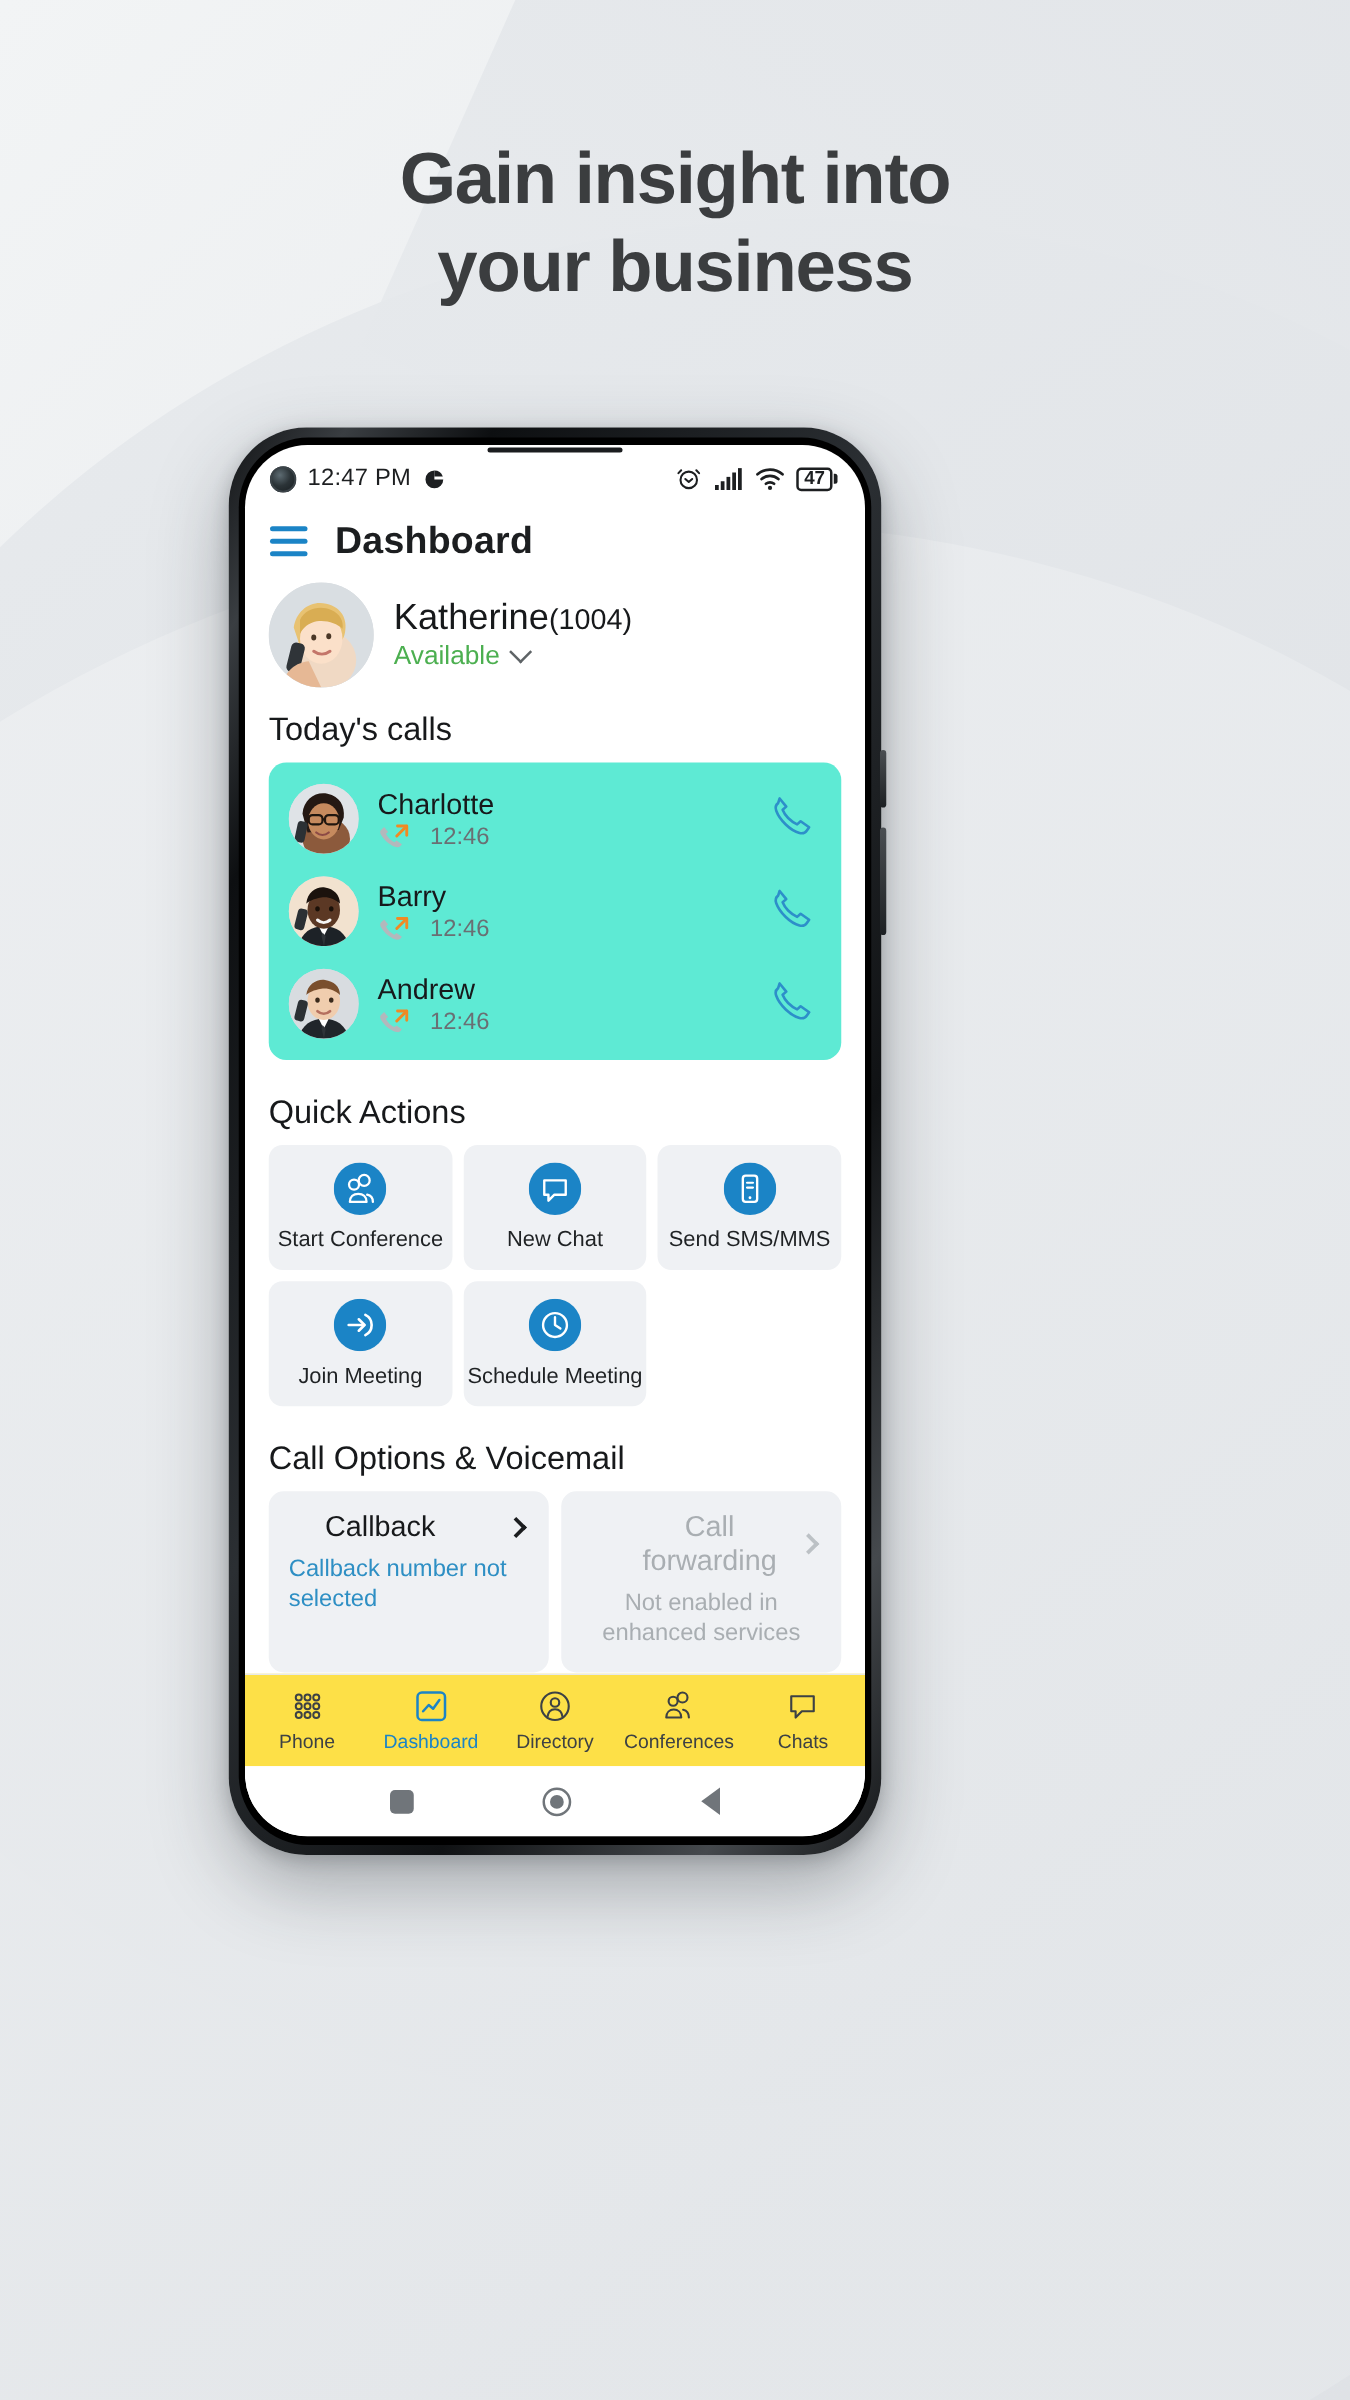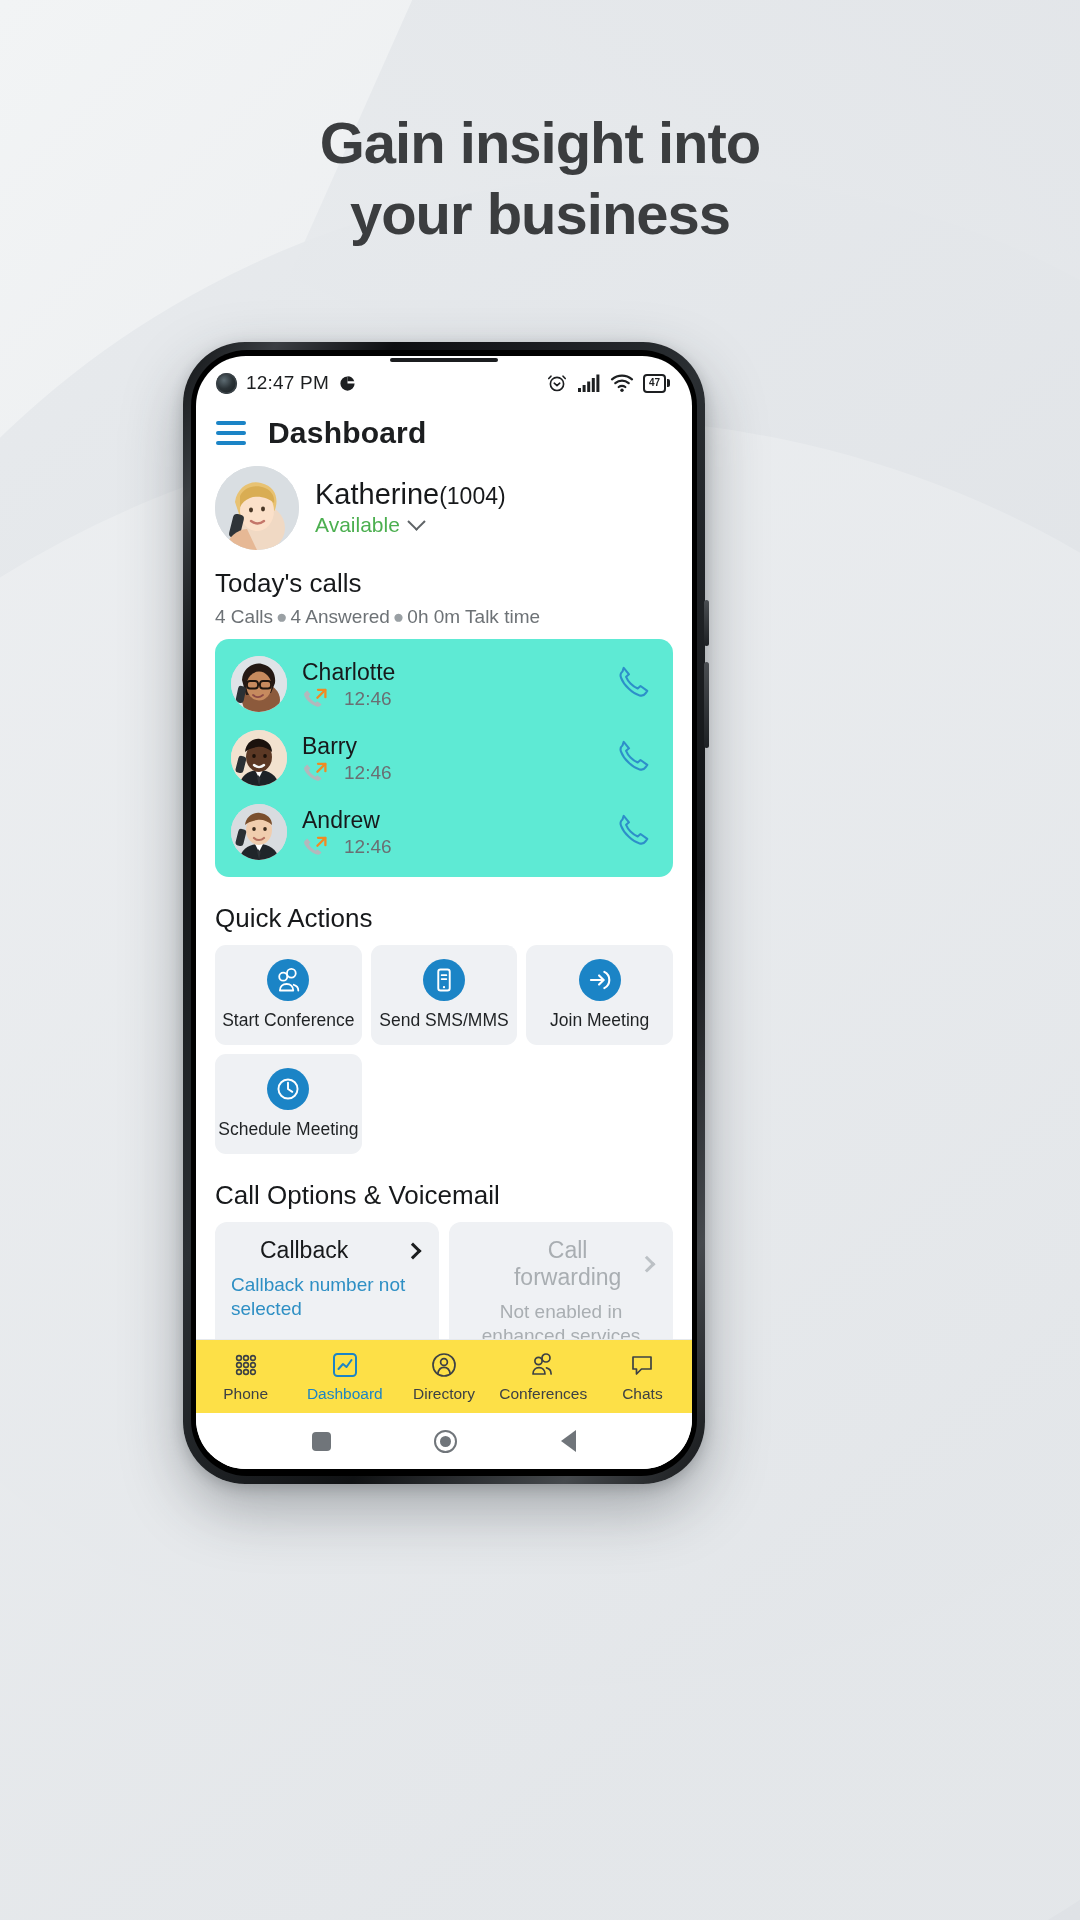--- a/index.html
+++ b/index.html
@@ -117,21 +117,21 @@
     box-shadow: 0 0 0 1.5px #3b4348 inset;
   }
   .sb-time { font-weight: 500; letter-spacing: .2px; }
   .battery {
     display: inline-flex; align-items: center;
   }
   .battery .body {
     border: 2px solid #1d1f21;
     border-radius: 4px;
     padding: 0 4px;
-    font-size: 10px;
+    font-size: 15px;
     font-weight: bold;
     line-height: 16px;
     height: 19px;
     display: flex; align-items: center;
   }
   .battery .cap {
     width: 3px; height: 8px; background: #1d1f21;
     border-radius: 0 2px 2px 0; margin-left: 1px;
   }
 
@@ -372,23 +372,20 @@
               <span>Katherine</span><span class="ext">(1004)</span>
             </div>
             <div class="profile-status">
               <span>Available</span>
               <span class="chev-dn"></span>
             </div>
           </div>
         </div>
 
         <div class="sec-title">Today's calls</div>
-        <div class="sec-sub">
-          <span>4 Calls</span><span class="dot-sep">●</span><span>4 Answered</span><span class="dot-sep">●</span><span>0h 0m Talk time</span>
-        </div>
 
 
         <div class="calls-card">
 
           <div class="call-row">
             <div class="call-av">
               <svg viewBox="0 0 56 56">
                 <rect width="56" height="56" fill="#dfe3e7"></rect>
                 <ellipse cx="30" cy="44" rx="19" ry="17" fill="#8c5a3c"></ellipse>
                 <path d="M11 24c1-12 11-18 20-16 10 2 14 10 13 19l-4 10-25 2z" fill="#241813"></path>
@@ -487,20 +484,27 @@
             <svg class="qa-ico" viewBox="0 0 44 44">
               <circle cx="22" cy="22" r="22" fill="#1b84c6"></circle>
               <circle cx="25.5" cy="15" r="4.6" fill="none" stroke="#fff" stroke-width="1.9"></circle>
               <circle cx="17" cy="18.5" r="4.2" fill="none" stroke="#fff" stroke-width="1.9"></circle>
               <path d="M13.5 33c0-4.2 3-6.8 7-6.8s7 2.6 7 6.8z" fill="none" stroke="#fff" stroke-width="1.9" stroke-linejoin="round"></path>
               <path d="M28 27c3 .7 4.8 3 4.8 6" fill="none" stroke="#fff" stroke-width="1.9" stroke-linecap="round"></path>
             </svg>
             <div class="qa-label">Start Conference</div>
           </div>
 
+          <div class="qa-cell">
+            <svg class="qa-ico" viewBox="0 0 44 44">
+              <circle cx="22" cy="22" r="22" fill="#1b84c6"></circle>
+              <path d="M13 15h18v12h-9.5l-5 5v-5H13z" fill="none" stroke="#fff" stroke-width="2" stroke-linejoin="round"></path>
+            </svg>
+            <div class="qa-label">New Chat</div>
+          </div>
 
           <div class="qa-cell">
             <svg class="qa-ico" viewBox="0 0 44 44">
               <circle cx="22" cy="22" r="22" fill="#1b84c6"></circle>
               <rect x="16" y="11" width="12" height="22" rx="2.4" fill="none" stroke="#fff" stroke-width="2"></rect>
               <path d="M19.5 17h5M19.5 21h5" stroke="#fff" stroke-width="1.8" stroke-linecap="round"></path>
               <circle cx="22" cy="29.5" r="1.2" fill="#fff"></circle>
             </svg>
             <div class="qa-label">Send SMS/MMS</div>
           </div>

